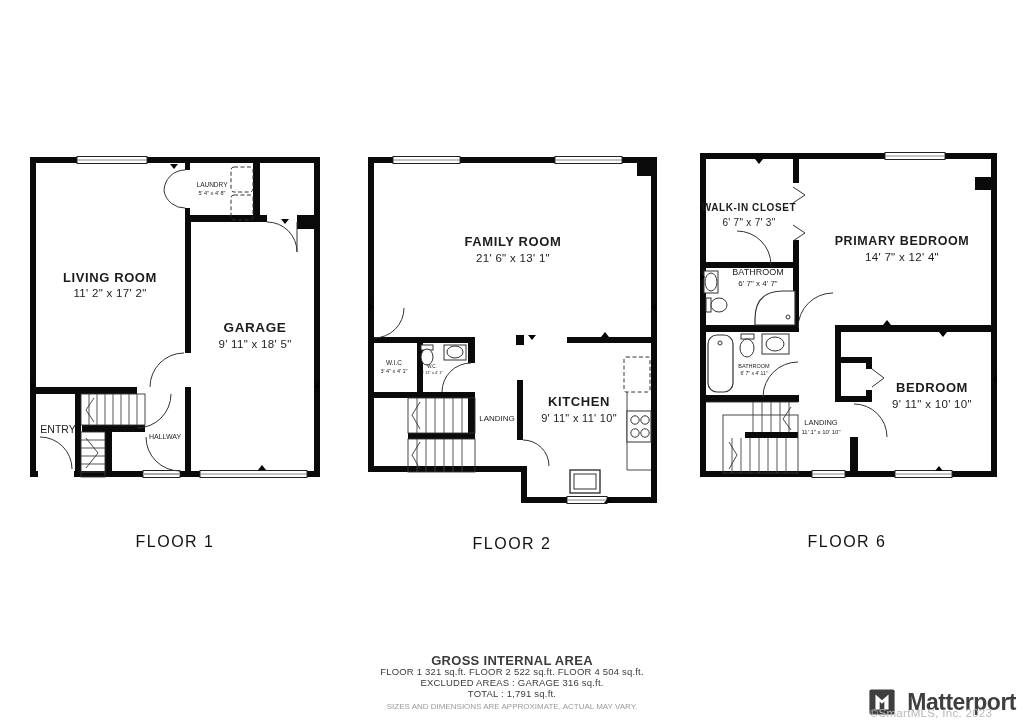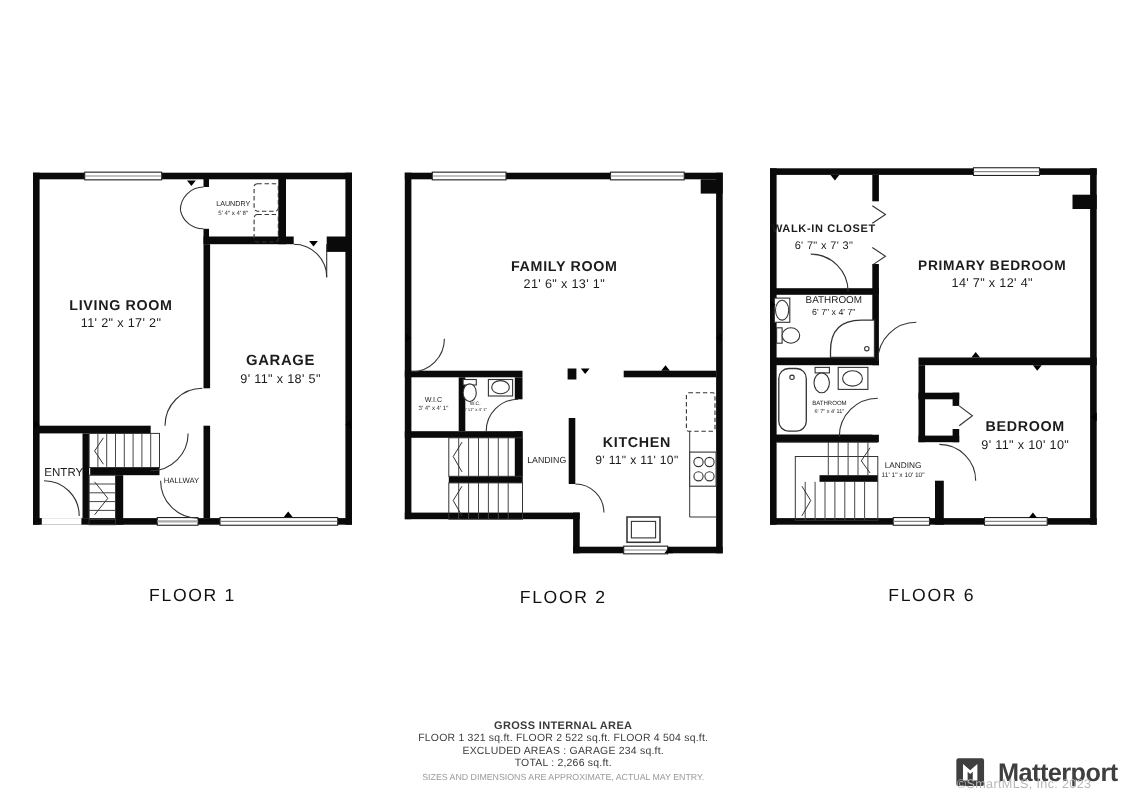--- a/index.html
+++ b/index.html
@@ -6,21 +6,21 @@
   .canvas{position:relative;width:1024px;height:723px;background:#ffffff;overflow:hidden;
           font-family:"Liberation Sans",sans-serif;}
   svg text{fill:#1c1c1c;}
   .plan{position:absolute;}
   .room-name{font-weight:bold;letter-spacing:.6px;}
   .room-dims{letter-spacing:.3px;}
   .floor-label{position:absolute;transform:translateX(-50%);font-weight:normal;
                font-size:16px;letter-spacing:1.5px;color:#111;margin-top:23px;}
   .summary{position:absolute;left:512px;top:655px;transform:translateX(-50%);
            text-align:center;color:#3b3b3b;line-height:11px;white-space:nowrap;}
-  .summary .s-title{font-size:10px;font-weight:bold;letter-spacing:.3px;}
+  .summary .s-title{font-size:13px;font-weight:bold;letter-spacing:.3px;}
   .summary .s-line{font-size:9.5px;letter-spacing:.2px;}
   .summary .s-disc{font-size:8px;color:#9a9a9a;margin-top:2px;}
   .branding{position:absolute;right:8px;bottom:4px;width:170px;text-align:right;}
   .brand-row{display:flex;align-items:center;justify-content:flex-end;gap:11px;}
   .brand-text{font-size:23px;font-weight:bold;color:#3f3f3f;letter-spacing:-.5px;}
   .brand-copy{font-size:11.5px;color:#b8b8b8;margin-top:-9px;letter-spacing:.3px;text-align:center;}
 </style>
 </head>
 <body>
 
@@ -312,23 +312,23 @@
     <text x="126" y="289" font-size="6" text-anchor="middle">11' 1" x 10' 10"</text>
   </svg>
 
   <div class="floor-label" style="left:175px;top:510px;">FLOOR 1</div>
   <div class="floor-label" style="left:512px;top:512px;">FLOOR 2</div>
   <div class="floor-label" style="left:847px;top:510px;">FLOOR 6</div>
 
   <div class="summary">
     <div class="s-title">GROSS INTERNAL AREA</div>
     <div class="s-line">FLOOR  1 321 sq.ft.   FLOOR  2 522 sq.ft.   FLOOR 4 504 sq.ft.</div>
-    <div class="s-line">EXCLUDED AREAS :  GARAGE 234 sq.ft.</div>
-    <div class="s-line">TOTAL :  2,266 sq.ft.</div>
-    <div class="s-disc">SIZES AND DIMENSIONS ARE APPROXIMATE, ACTUAL MAY ENTRY.</div>
+    <div class="s-line">EXCLUDED AREAS :  GARAGE 316 sq.ft.</div>
+    <div class="s-line">TOTAL :  1,791 sq.ft.</div>
+    <div class="s-disc">SIZES AND DIMENSIONS ARE APPROXIMATE, ACTUAL MAY VARY.</div>
   </div>
 
   <div class="branding">
     <div class="brand-row">
       <svg width="28" height="28" viewBox="0 0 30 30">
         <rect x="1.5" y="1.5" width="27" height="27" rx="2" fill="#3f3f3f"></rect>
         <polygon points="8,23 8,7 15,13 22,7 22,23 17.5,23 17.5,14.5 15,16.8 12.5,14.5 12.5,23" fill="#ffffff"></polygon>
       </svg>
       <span class="brand-text">Matterport</span>
     </div>

